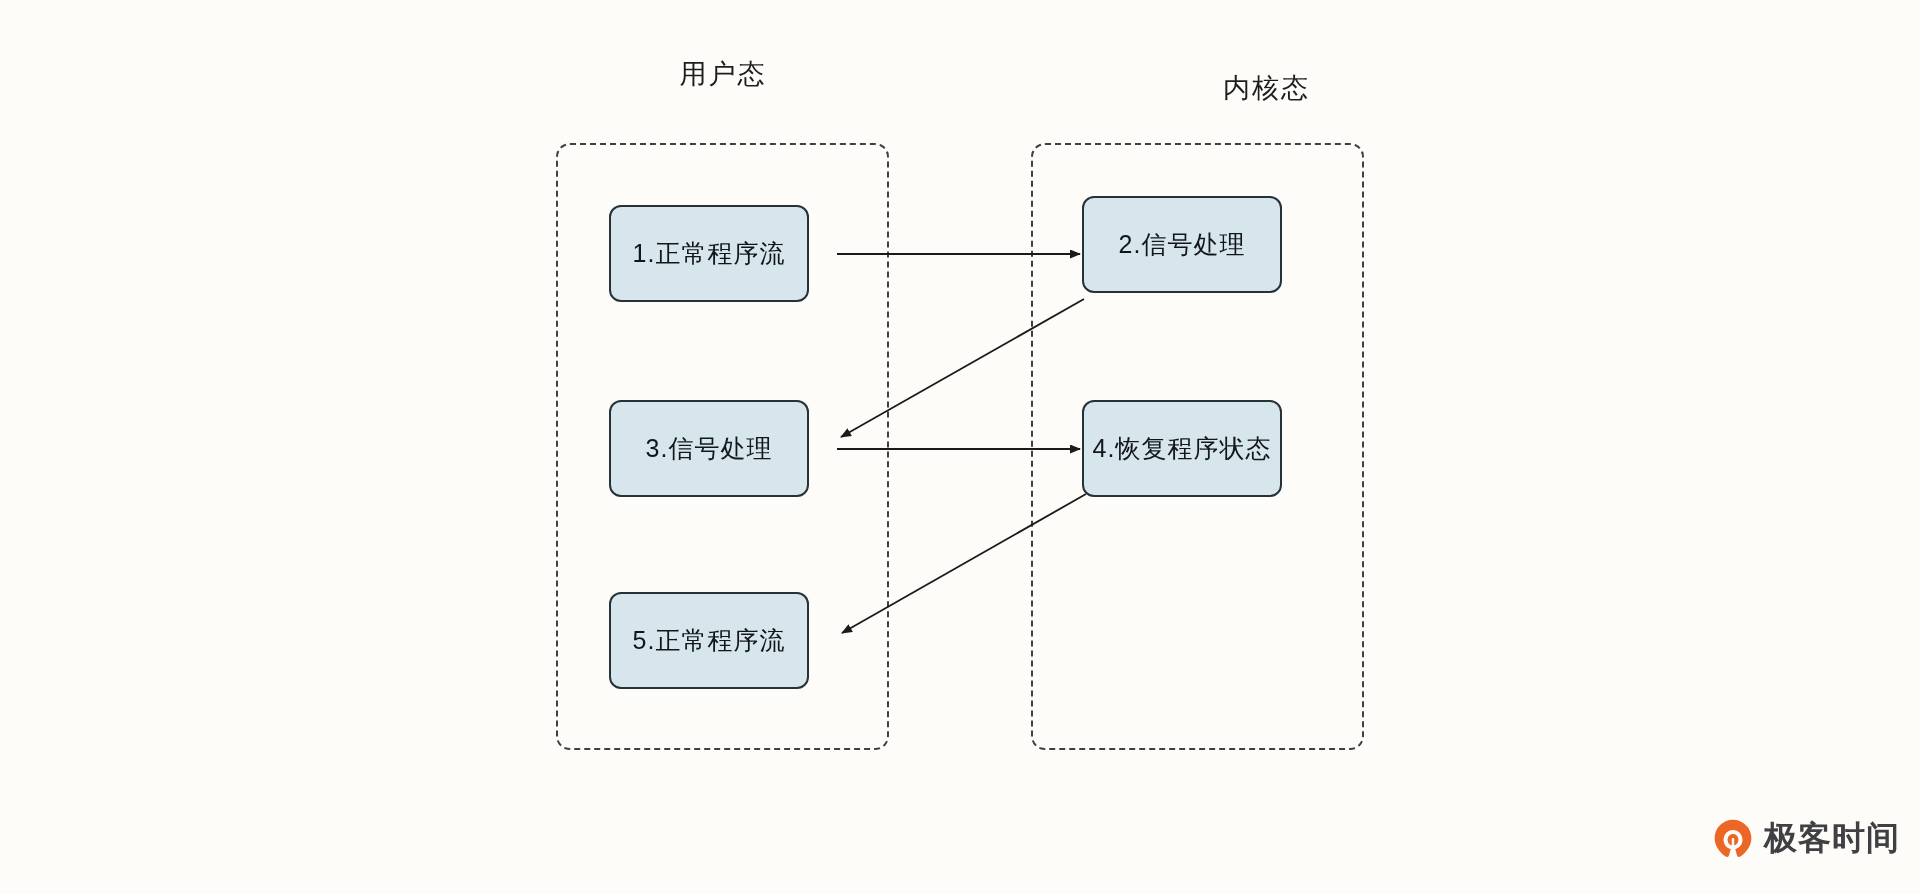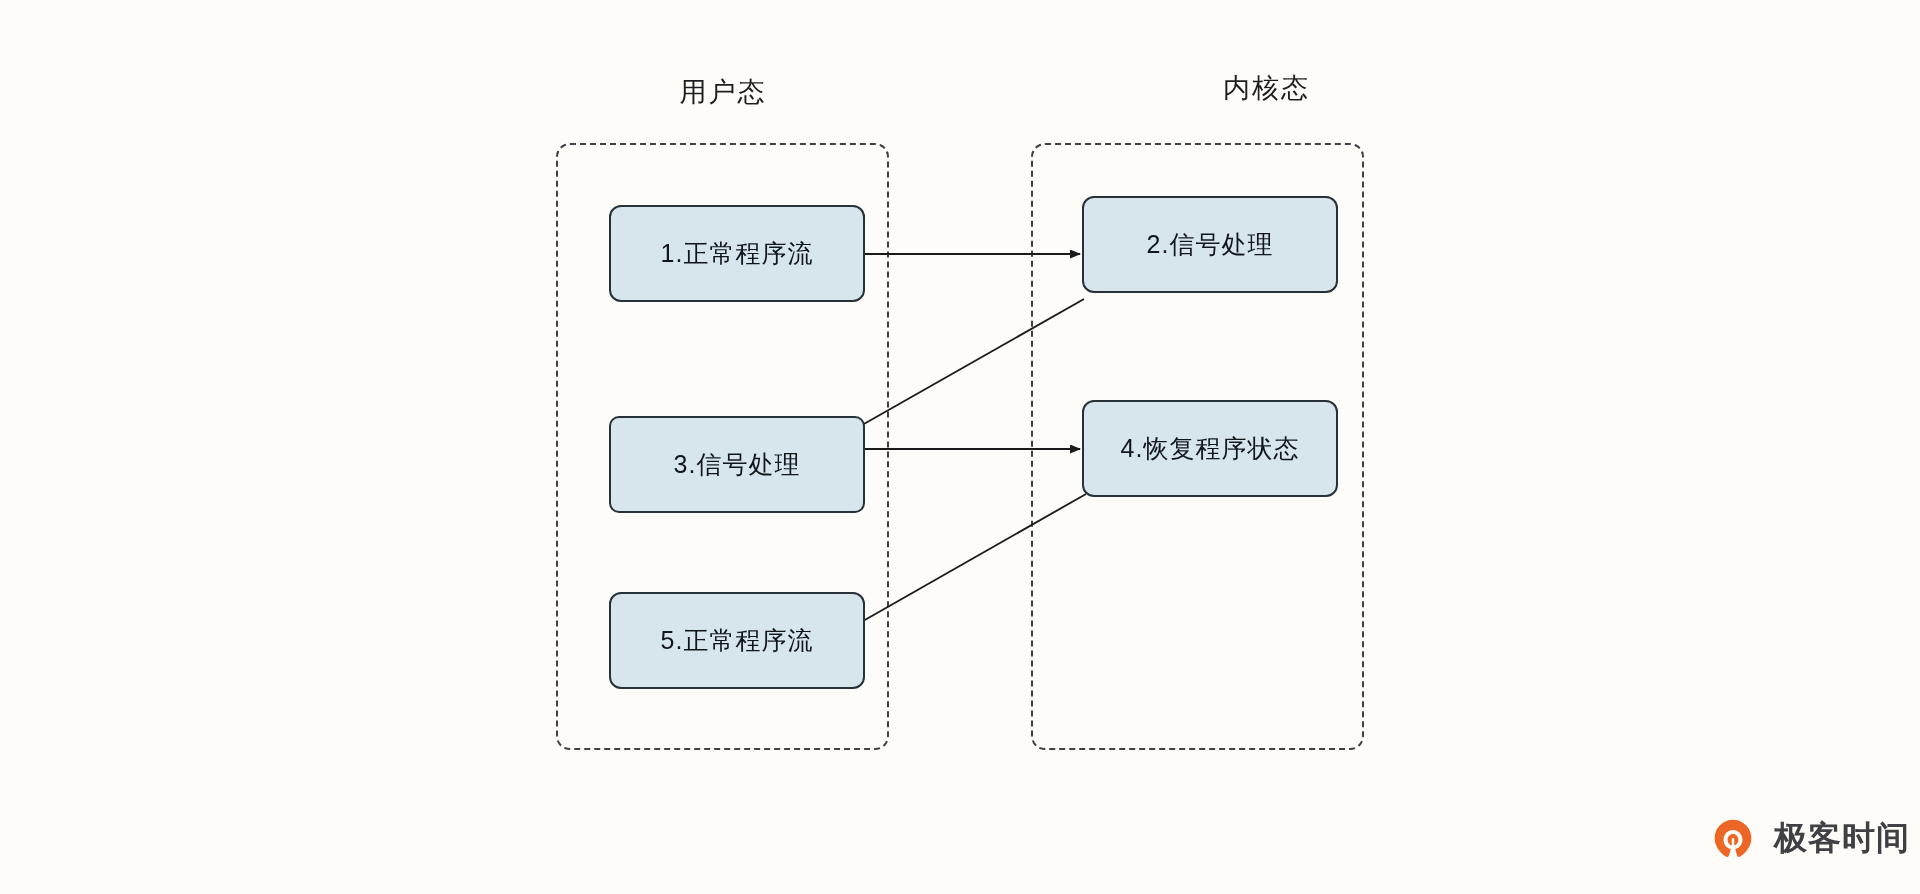--- a/index.html
+++ b/index.html
@@ -27,74 +27,74 @@
   
   .col-title {
     position: absolute;
     font-size: 27px;
     color: #1d1d1f;
     letter-spacing: 2px;
     white-space: nowrap;
     text-align: center;
     font-weight: 400;
   }
-  #title-user   { left: 609px; top: 74px; width: 228px; font-family: Liberation Mono, monospace; }
+  #title-user   { left: 609px; top: 56px; width: 228px; font-family: Liberation Mono, monospace; }
   #title-kernel { left: 1082px; top: 70px; width: 228px; text-align: right; }
 
   
   .lane {
     position: absolute;
     border: 2px dashed #3f3f44;
     border-radius: 14px;
     background: transparent;
   }
   #lane-user   { left: 556px; top: 143px; width: 333px; height: 607px; }
   #lane-kernel { left: 1031px; top: 143px; width: 333px; height: 607px; }
 
   
   .node {
     position: absolute;
-    width: 256px;
+    width: 200px;
     height: 97px;
     background: #d7e5ed;
     border: 2px solid #263238;
     border-radius: 12px;
     display: flex;
     align-items: center;
     justify-content: center;
     font-size: 25px;
     color: #10161a;
     letter-spacing: 1px;
     white-space: nowrap;
     z-index: 3;
   }
   #node-1 { left: 609px;  top: 205px; }
   #node-2 { left: 1082px; top: 196px; }
-  #node-3 { left: 609px;  top: 416px; border-radius: 10px; }
+  #node-3 { left: 609px;  top: 400px; }
   #node-4 { left: 1082px; top: 400px; }
   #node-5 { left: 609px;  top: 592px; }
 
   
   #arrows {
     position: absolute;
     left: 0; top: 0;
     width: 1920px;
     height: 894px;
     z-index: 2;
     pointer-events: none;
   }
 
   
   #watermark {
     position: absolute;
     left: 1712px;
     top: 816px;
     display: flex;
     align-items: center;
-    gap: 20px;
+    gap: 10px;
   }
   #watermark .logo-mark {
     width: 42px;
     height: 42px;
     flex: none;
   }
   #watermark .logo-text {
     font-size: 33px;
     font-weight: 700;
     color: #3f3f44;

